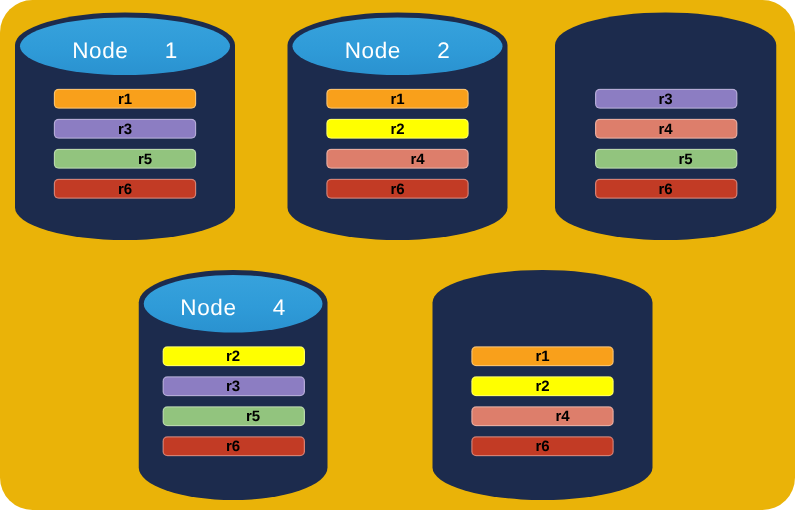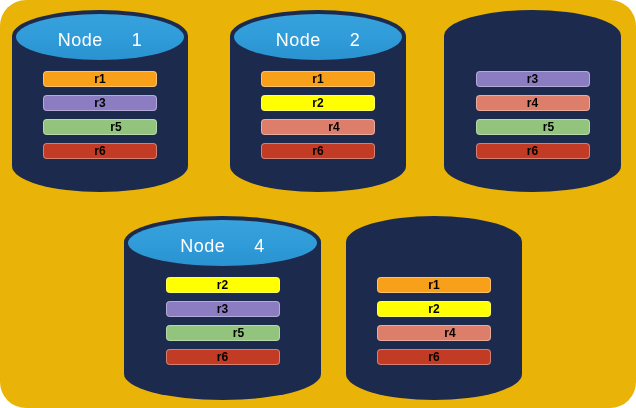--- a/index.html
+++ b/index.html
@@ -70,21 +70,21 @@
     text-align: center;
   }
   .bar.b0 { top: 0px; }
   .bar.b1 { top: 24px; }
   .bar.b2 { top: 48px; padding-left: 32px; }
   .bar.b3 { top: 72px; }
   
   .n1 { left: 12px;  top: 10px;  }
   .n2 { left: 230px; top: 10px;  }
   .n3 { left: 444px; top: 10px;  width: 177px; }
-  .n4 { left: 124px; top: 216px; width: 197px; height: 184px; text-decoration: underline; }
+  .n4 { left: 111px; top: 216px; width: 151px; height: 184px; text-decoration: underline; }
   .n5 { left: 346px; top: 216px; height: 184px; }
 </style>
 </head>
 <body>
 
 <div class="stage">
 
   <div class="cyl n1">
     <div class="cyl-silhouette"></div>
     <div class="cyl-top">

